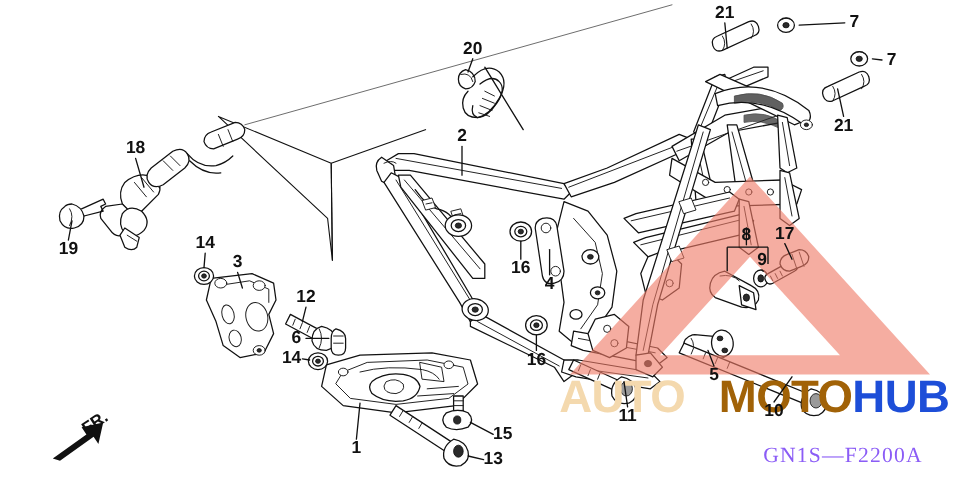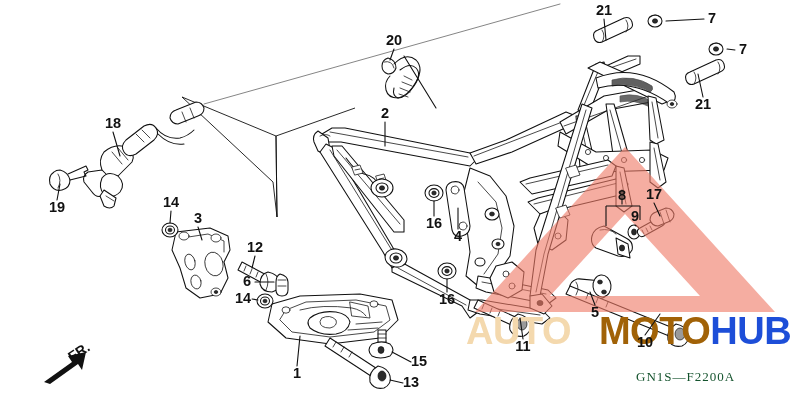--- a/index.html
+++ b/index.html
@@ -32,21 +32,21 @@
     text-anchor:middle;dominant-baseline:middle;
   }
   .fr{
     font-family:"Liberation Sans", sans-serif;
     font-size:14px;font-weight:bold;fill:#111;
   }
   #partno{
     position:absolute;z-index:5;
     left:636px;top:369px;
     font-family:"Liberation Serif", serif;
-    font-size:13px;letter-spacing:1.0px;color:#14532d;
+    font-size:18px;letter-spacing:1.0px;color:#8b5cf6;
     white-space:nowrap;
   }
   #wmtext{
     position:absolute;z-index:3;
     left:466px;top:312px;
     font-family:"Liberation Sans", sans-serif;
     font-size:38px;font-weight:bold;letter-spacing:-0.5px;
     white-space:nowrap;line-height:1;
   }
   #wmtext .s1{color:#f4d9ae;}

